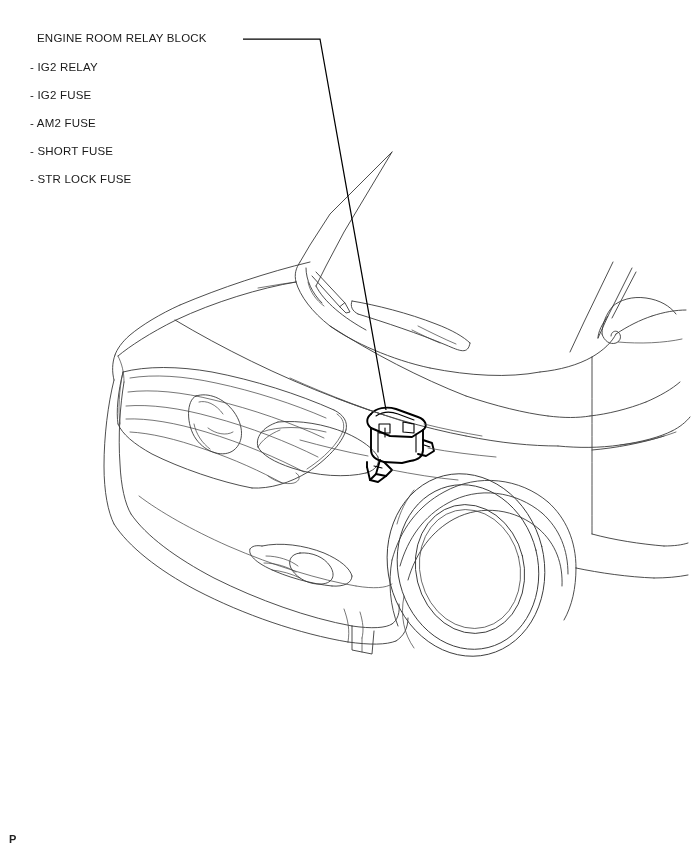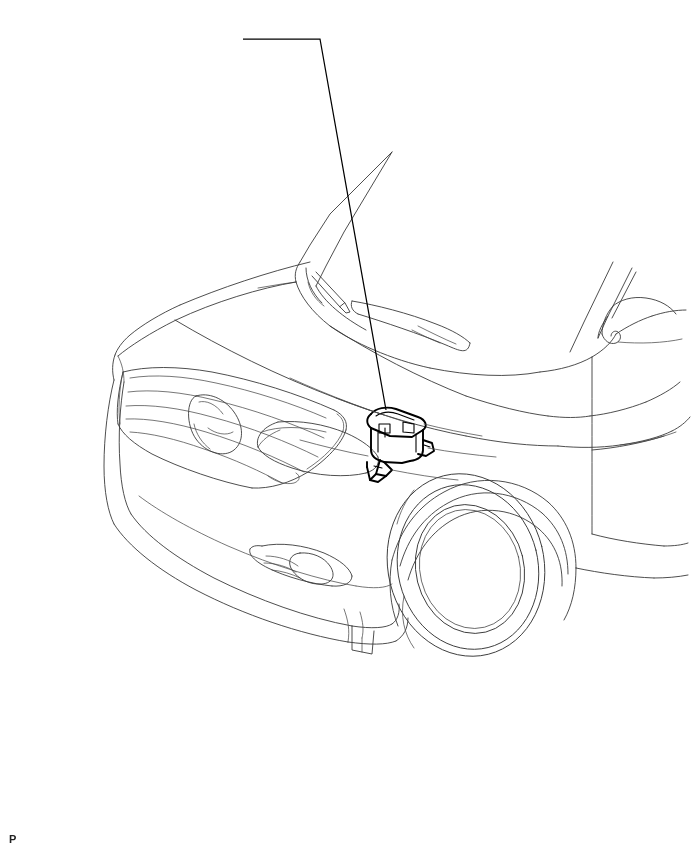--- a/index.html
+++ b/index.html
@@ -288,16 +288,24 @@
     <g>
       <path class="ln-thin" d="M336 398 C 352 404, 368 410, 384 415"></path>
       <path class="ln-thin" d="M424 424 C 444 429, 464 433, 482 436"></path>
       <path class="ln-thin" d="M300 440 C 322 446, 346 452, 368 456"></path>
       <path class="ln-thin" d="M428 448 C 450 452, 474 455, 496 457"></path>
       <path class="ln-thin" d="M392 470 C 412 474, 436 478, 458 480"></path>
     </g>
 
   </svg>
 
+  <div id="callout-text">
+    <div class="callout-line" id="title-line">ENGINE ROOM RELAY BLOCK</div>
+    <div class="callout-line indent" id="item-0">- IG2 RELAY</div>
+    <div class="callout-line indent" id="item-1">- IG2 FUSE</div>
+    <div class="callout-line indent" id="item-2">- AM2 FUSE</div>
+    <div class="callout-line indent" id="item-3">- SHORT FUSE</div>
+    <div class="callout-line indent" id="item-4">- STR LOCK FUSE</div>
+  </div>
 
   <div id="page-mark">P</div>
 
 </div>
 
 </body></html>

